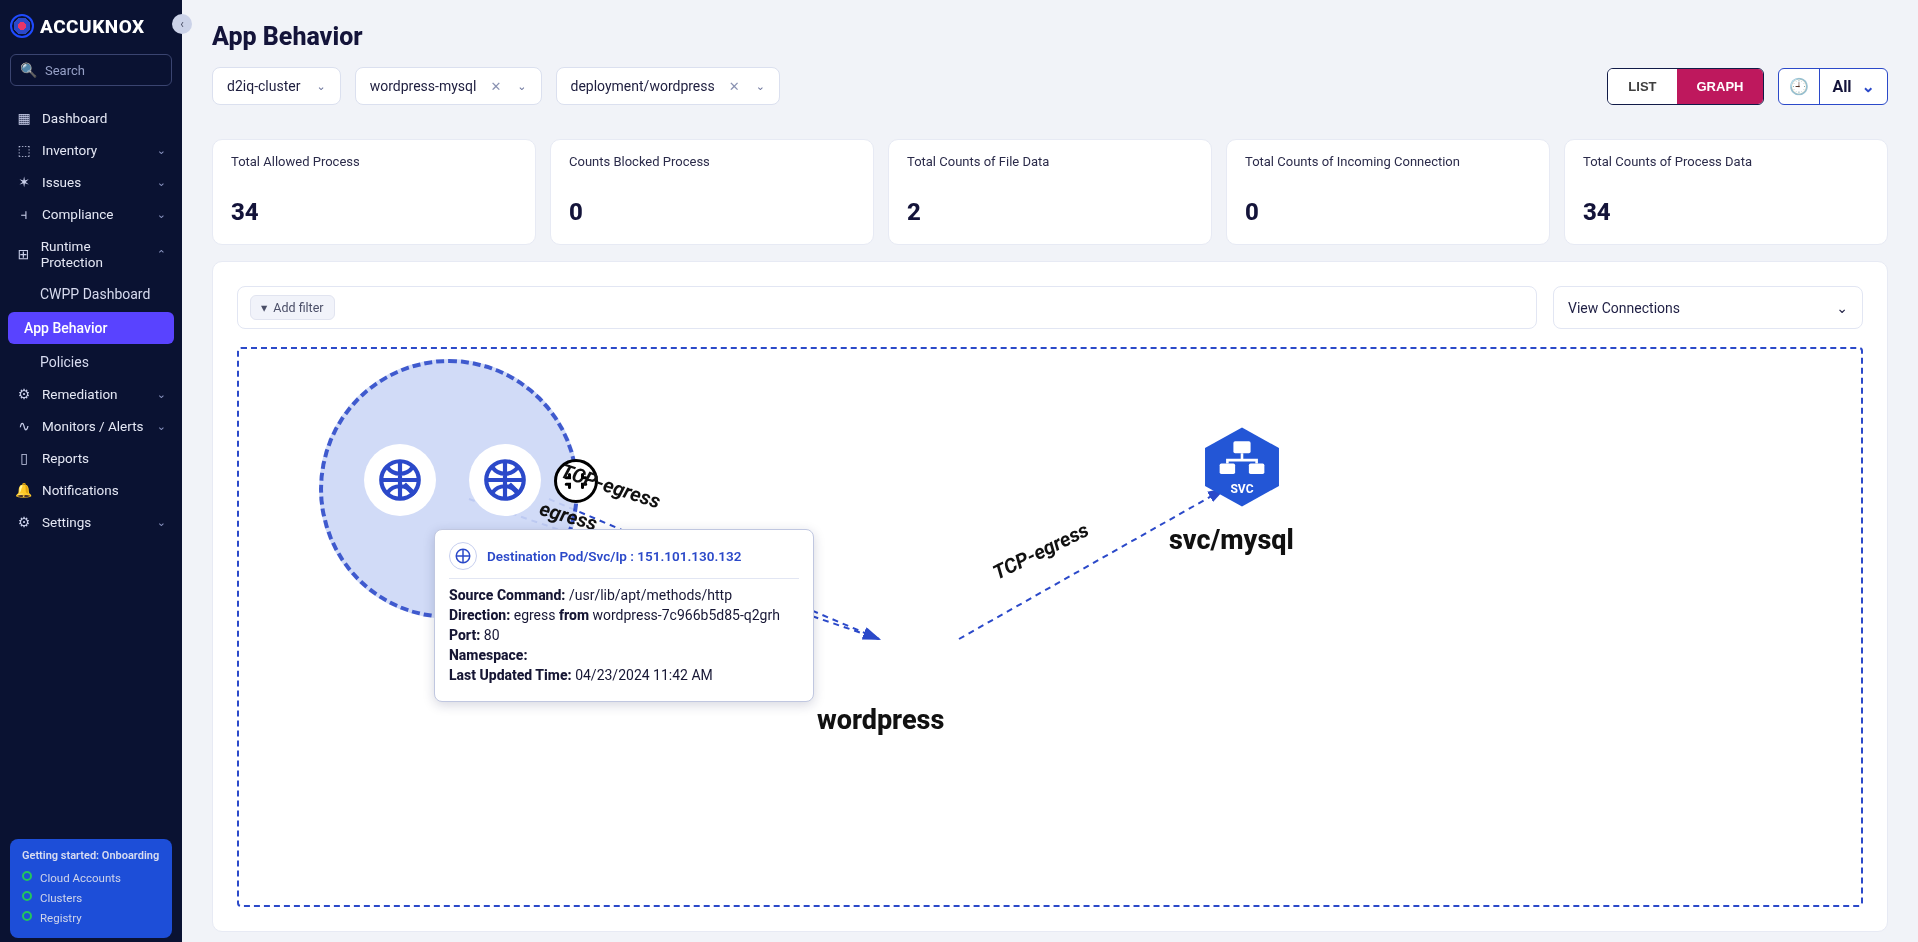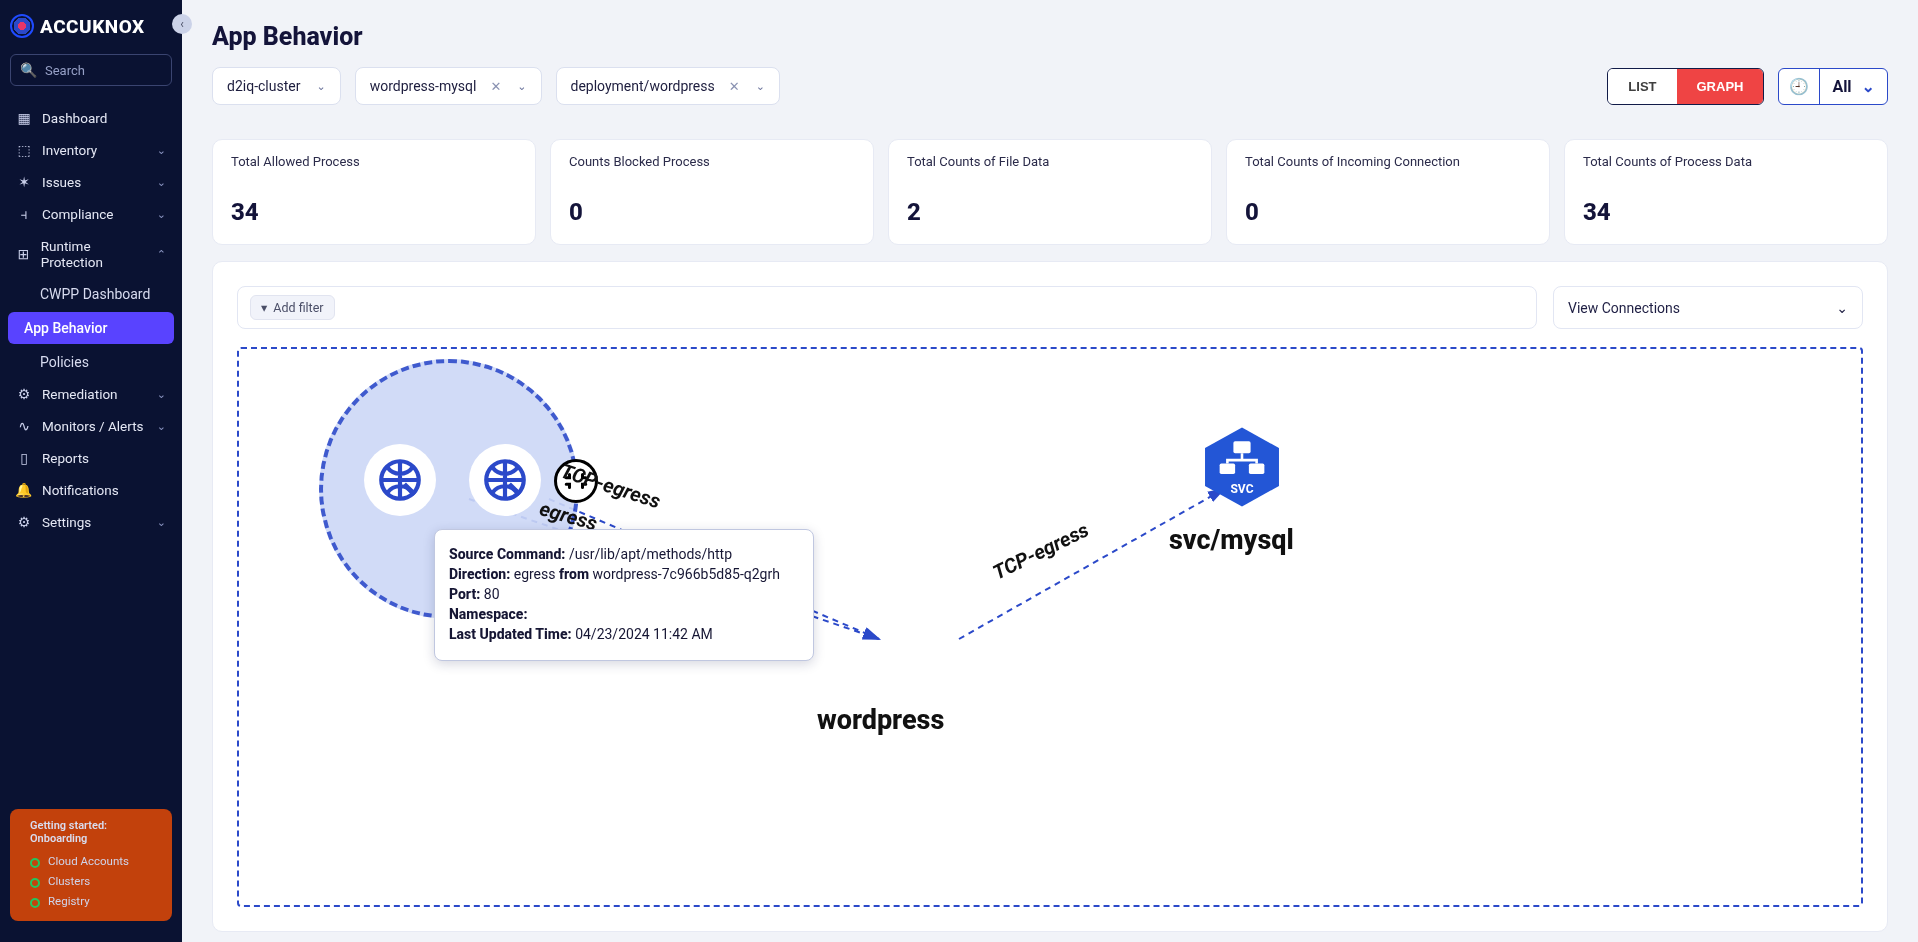--- a/index.html
+++ b/index.html
@@ -11,37 +11,37 @@
 .logo { display: flex; align-items: center; gap: 6px; padding: 14px 10px 10px; }
 .logo-icon { width: 24px; height: 24px; border-radius: 50%; background: radial-gradient(circle,#e73568 30%,#2b49c9 30%,#2b49c9 60%,transparent 60%); border: 2px solid #1f4bff; }
 .logo-text { font-weight: 800; font-size: 19px; letter-spacing: .5px; }
 .search-box { margin: 6px 10px 10px; display: flex; align-items: center; gap: 8px; border: 1px solid #3a4470; border-radius: 6px; padding: 7px 10px; color: #96a0c6; font-size: 13px; }
 .nav { padding: 6px 0; display: flex; flex-direction: column; }
 .nav-item { display: flex; align-items: center; gap: 10px; padding: 8px 16px; font-size: 13.5px; color: #e4e7f4; cursor: pointer; }
 .nav-item .chev { margin-left: auto; font-size: 11px; color: #8b95c2; }
 .nav-sub { padding-left: 40px; font-size: 14px; color: #d7dbef; }
 .nav-sub.active { background: #5943ff; border-radius: 6px; margin: 2px 8px; padding: 8px 16px; color: #fff; font-weight: 500; }
 .nav-icon { width: 16px; height: 16px; display: inline-flex; align-items: center; justify-content: center; font-size: 14px; color: #c9cfea; }
-.onboard { margin: auto 10px 21px; background: #c2410c; border-radius: 8px; padding: 10px 20px; font-size: 11px; }
+.onboard { margin: auto 10px 4px; background: #1d4ed8; border-radius: 8px; padding: 10px 12px; font-size: 11px; }
 .onboard-title { color: #d9ddf0; font-weight: 600; margin-bottom: 6px; }
-.onboard-line { display: flex; align-items: flex-end; gap: 8px; color: #cfd4ea; padding: 3px 0; font-size: 11.5px; }
+.onboard-line { display: flex; align-items: flex-start; gap: 8px; color: #cfd4ea; padding: 3px 0; font-size: 11.5px; }
 .onboard-dot { width: 10px; height: 10px; border-radius: 50%; border: 2px solid #22c55e; }
 .collapse-btn { position: absolute; right: -10px; top: 14px; width: 20px; height: 20px; border-radius: 50%; background: #cbd2e8; color: #4a4f66; display: flex; align-items: center; justify-content: center; font-size: 12px; }
 
 
 .main { flex: 1; padding: 22px 30px 0 30px; overflow: auto; }
 .page-title { font-size: 25px; font-weight: 800; color: #14143a; margin-bottom: 16px; }
 .controls { display: flex; align-items: center; gap: 14px; margin-bottom: 34px; }
 .dd { background: #fff; border: 1px solid #dbe0ef; border-radius: 8px; padding: 10px 14px; display: flex; align-items: center; gap: 10px; font-size: 14px; color: #1d1d3e; cursor: pointer; }
 .dd .x { color: #8a92b2; font-size: 13px; margin-left: 4px; }
 .dd .chev { color: #6b749c; font-size: 11px; margin-left: 6px; }
 .controls .spacer { flex: 1; }
 .seg { display: flex; border: 1px solid #111b48; border-radius: 6px; overflow: hidden; }
 .seg button { border: none; padding: 10px 20px; font-weight: 700; font-size: 13px; background: #fff; color: #404040; cursor: pointer; }
-.seg button.active { background: #ef4444; color: #fff; }
+.seg button.active { background: #be185d; color: #fff; }
 .allbtn { display: flex; align-items: center; border: 1px solid #2b49c9; border-radius: 6px; overflow: hidden; cursor: pointer; background:#fff; }
 .allbtn .tpart { padding: 8px 10px; border-right: 1px solid #2b49c9; color: #2b49c9; }
 .allbtn .lbl { padding: 8px 12px; font-weight: 700; color: #14143a; display:flex; align-items:center; gap:10px; }
 
 
 .stats { display: flex; gap: 14px; margin-bottom: 16px; }
 .stat { flex: 1; background: #fff; border: 1px solid #e7eaf4; border-radius: 10px; padding: 14px 18px 18px; }
 .stat-label { font-size: 13px; color: #2b2b4a; margin-bottom: 10px; min-height: 34px; }
 .stat-value { font-size: 24px; font-weight: 800; color: #14143a; }
 
@@ -282,20 +282,29 @@
             <rect x="40" y="20" width="20" height="14" rx="2" fill="#fff"></rect>
             <rect x="24" y="46" width="18" height="12" rx="2" fill="#fff"></rect>
             <rect x="58" y="46" width="18" height="12" rx="2" fill="#fff"></rect>
             <path d="M50 34v8M50 42h-17v4M50 42h17v4" stroke="#fff" stroke-width="3" fill="none"></path>
             <text x="50" y="80" text-anchor="middle" fill="#fff" font-size="14" font-weight="700">SVC</text>
           </svg>
         </div>
         <div class="node-label" style="left:930px; top:175px;">svc/mysql</div>
 
         <div class="tooltip">
+          <div class="tt-head">
+            <span class="ticon">
+              <svg width="18" height="18" viewBox="0 0 24 24">
+                  <circle cx="12" cy="12" r="9" fill="none" stroke="#2b49c9" stroke-width="2"></circle>
+                  <path d="M3 12h18M12 3v18" stroke="#2b49c9" stroke-width="2"></path>
+                </svg>
+            </span>
+            <span><span>Destination Pod/Svc/Ip : </span><span>151.101.130.132</span></span>
+          </div>
           <div class="tt-row"><b>Source Command:</b> <span>/usr/lib/apt/methods/http</span></div>
           <div class="tt-row"><b>Direction:</b> <span>egress</span> <b>from</b> <span>wordpress-7c966b5d85-q2grh</span></div>
           <div class="tt-row"><b>Port:</b> <span>80</span></div>
           <div class="tt-row"><b>Namespace:</b></div>
           <div class="tt-row"><b>Last Updated Time:</b> <span>04/23/2024 11:42 AM</span></div>
         </div>
       </div>
     </div>
   </main>
 </div>

